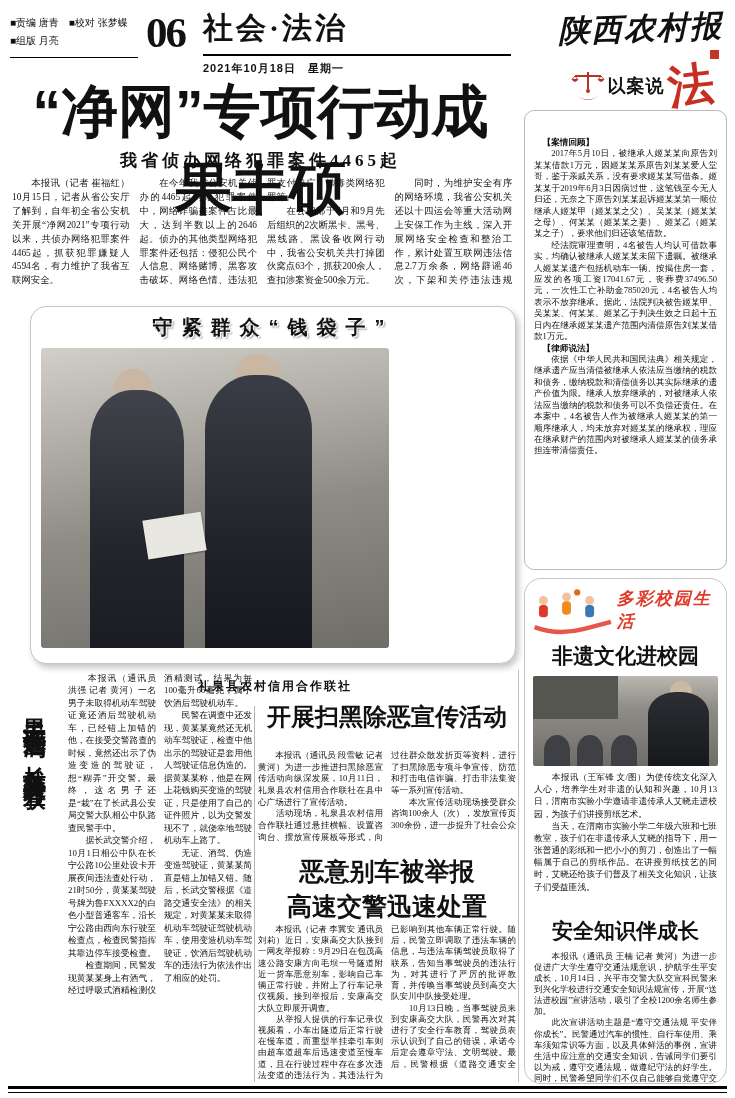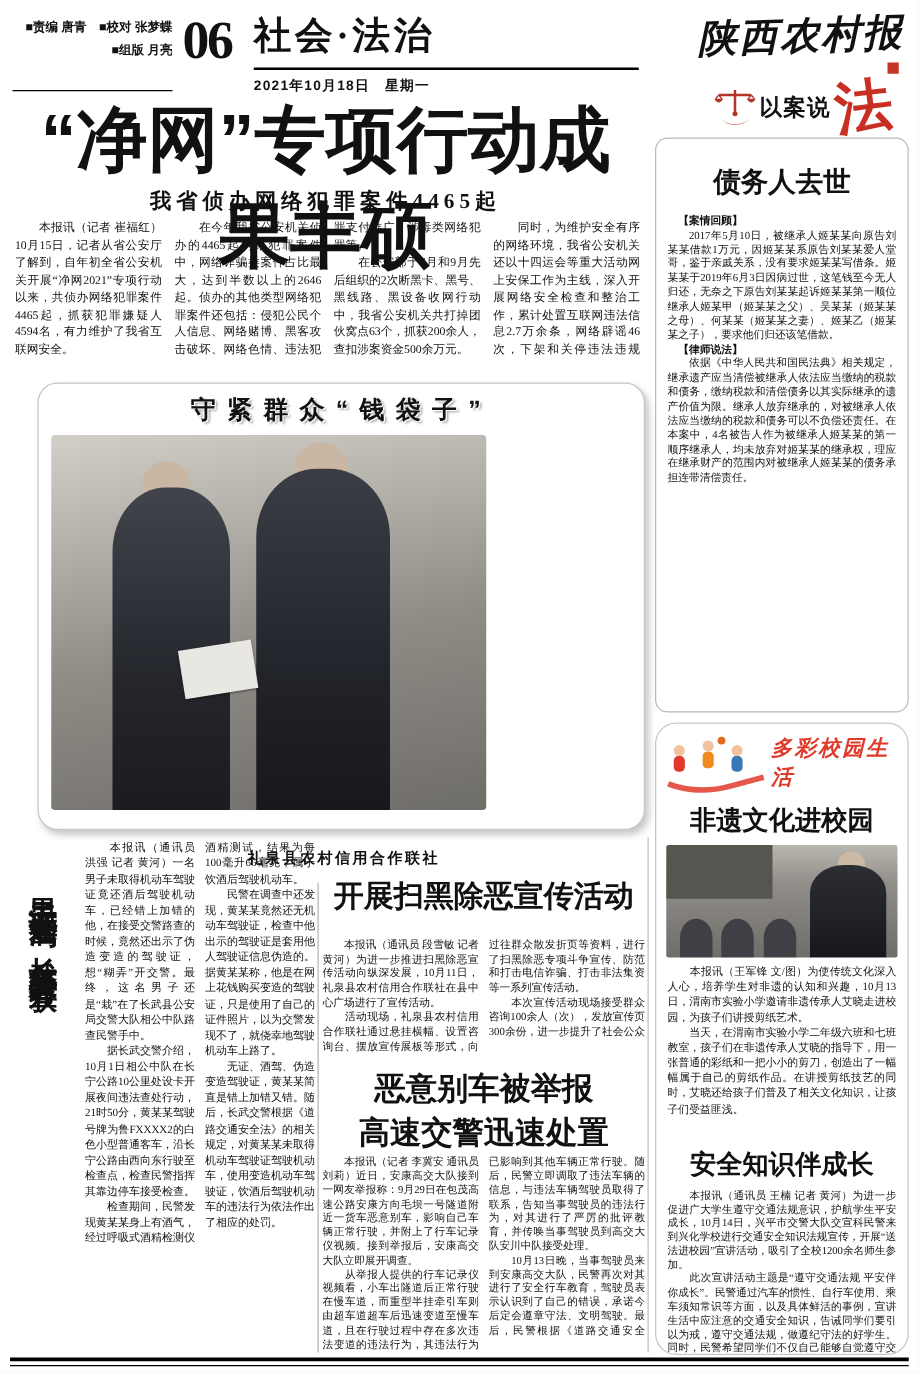--- a/index.html
+++ b/index.html
@@ -1,20 +1,20 @@
 <!DOCTYPE html>
 <html><head>
 <meta charset="utf-8">
 <style>
   html,body{margin:0;padding:0;background:#f2f0ed;}
   #page{position:relative;width:735px;height:1098px;background:#ffffff;overflow:hidden;
         font-family:"Liberation Serif",serif;color:#111;}
   
   .editors{position:absolute;left:10px;top:14px;width:128px;font-family:"Liberation Sans",sans-serif;
-           font-size:10px;font-weight:bold;line-height:1.8;border-bottom:1.5px solid #000;padding-bottom:22px;text-align:right;}
+           font-size:10px;font-weight:normal;line-height:1.8;border-bottom:1.5px solid #000;padding-bottom:7px;}
   .page-num{position:absolute;left:146px;top:8px;font-size:43px;font-weight:900;
             font-family:"Liberation Serif",serif;letter-spacing:-2px;}
   .section-block{position:absolute;left:203px;top:8px;width:308px;}
   .section-title{font-size:30px;font-weight:900;letter-spacing:3px;border-bottom:2px solid #000;padding-bottom:5px;}
   .date-line{font-family:"Liberation Sans",sans-serif;font-size:11px;font-weight:bold;margin-top:5px;letter-spacing:1px;}
   .masthead{position:absolute;right:12px;top:8px;font-size:31px;font-weight:900;font-style:italic;
             transform:rotate(-2deg);letter-spacing:2px;}
   .masthead-seal{position:absolute;right:16px;top:50px;width:9px;height:9px;background:#c43527;}
   
   .lead-headline{position:absolute;left:8px;top:74px;width:505px;text-align:center;
@@ -170,25 +170,25 @@
       <line x1="30" y1="7" x2="27.5" y2="10" stroke="#b5342a" stroke-width="1"></line>
       <line x1="30" y1="7" x2="32.5" y2="10" stroke="#b5342a" stroke-width="1"></line>
       <circle cx="17" cy="22" r="2" fill="#b5342a"></circle>
       <path d="M5 26 Q17 35 29 26 Q23 31 17 31 Q11 31 5 26 Z" fill="#c8392b"></path>
     </svg>
     <span class="case-logo-small">以案说</span>
     <span class="fa-char">法</span>
   </div>
   <div class="case-box">
     <div class="case-title">
-      <div>债务人去世</div>
     </div>
     <div class="case-body">
       <p class="case-label">【案情回顾】</p>
       <p>2017年5月10日，被继承人姬某某向原告刘某某借款1万元，因姬某某系原告刘某某爱人堂哥，鉴于亲戚关系，没有要求姬某某写借条。姬某某于2019年6月3日因病过世，这笔钱至今无人归还，无奈之下原告刘某某起诉姬某某第一顺位继承人姬某甲（姬某某之父）、吴某某（姬某某之母）、何某某（姬某某之妻）、姬某乙（姬某某之子），要求他们归还该笔借款。</p>
+      <p>经法院审理查明，4名被告人均认可借款事实，均确认被继承人姬某某未留下遗嘱。被继承人姬某某遗产包括机动车一辆、按揭住房一套，应发的各项工资17041.67元，丧葬费37496.50元，一次性工亡补助金785020元，4名被告人均表示不放弃继承。据此，法院判决被告姬某甲、吴某某、何某某、姬某乙于判决生效之日起十五日内在继承姬某某遗产范围内清偿原告刘某某借款1万元。</p>
       <p class="case-label">【律师说法】</p>
       <p>依据《中华人民共和国民法典》相关规定，继承遗产应当清偿被继承人依法应当缴纳的税款和债务，缴纳税款和清偿债务以其实际继承的遗产价值为限。继承人放弃继承的，对被继承人依法应当缴纳的税款和债务可以不负偿还责任。在本案中，4名被告人作为被继承人姬某某的第一顺序继承人，均未放弃对姬某某的继承权，理应在继承财产的范围内对被继承人姬某某的债务承担连带清偿责任。</p>
 
     </div>
   </div>
 
   <div class="campus-box">
     <div class="campus-header">
       <svg width="92" height="54" viewBox="0 0 92 54">
         <path d="M4 44 Q30 54 60 46 T90 38" stroke="#e0392b" stroke-width="5" fill="none" opacity="0.85"></path>

